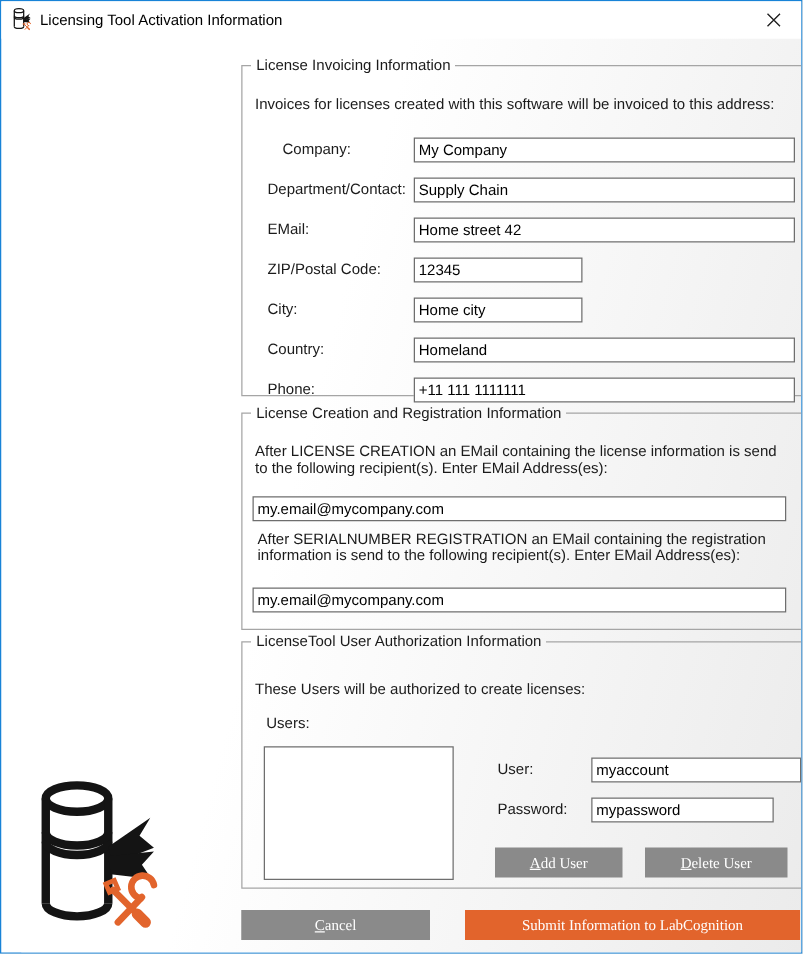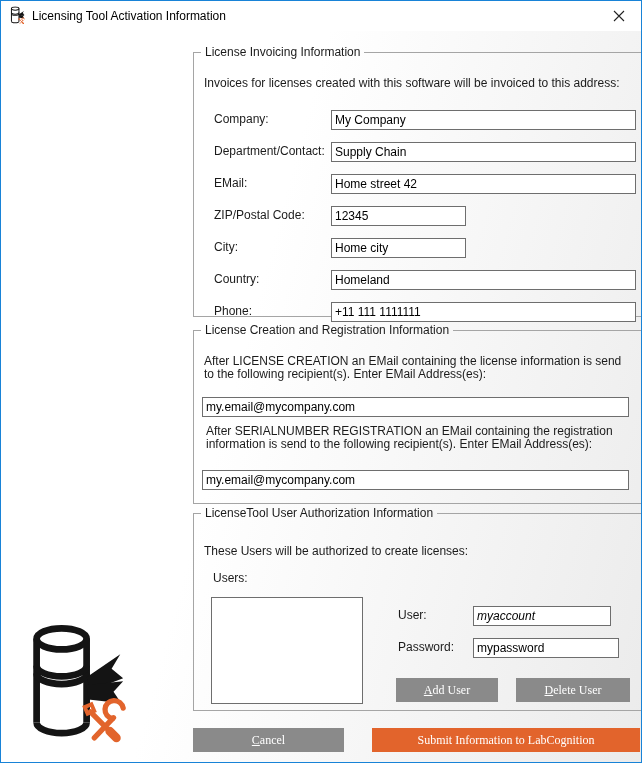--- a/index.html
+++ b/index.html
@@ -90,21 +90,21 @@
         </svg>
     </button>
   </div>
 
   <div class="body">
 
     <fieldset style="left:176px;top:14px;width:447px;height:270px;">
       <legend>License Invoicing Information</legend>
       <div class="static" style="left:10px;top:18px;right:4px;">Invoices for licenses created with this software will be invoiced to this address:</div>
 
-      <span class="static" style="left:20px;top:54px;">Company:</span>
+      <span class="static" style="left:32px;top:54px;">Company:</span>
       <input class="tb" style="left: 137px; top: 51px; width: 305px;" value="My Company">
 
       <span class="static" style="left:20px;top:86px;">Department/Contact:</span>
       <input class="tb" style="left: 137px; top: 83px; width: 305px;" value="Supply Chain">
 
       <span class="static" style="left:20px;top:118px;">EMail:</span>
       <input class="tb" style="left: 137px; top: 115px; width: 305px;" value="Home street 42">
 
       <span class="static" style="left:20px;top:150px;">ZIP/Postal Code:</span>
       <input class="tb" style="left: 137px; top: 147px; width: 135px;" value="12345">
@@ -127,21 +127,21 @@
       <input class="tb" style="left: 8px; top: 133px; width: 427px;" value="my.email@mycompany.com">
     </fieldset>
 
     <fieldset style="left:176px;top:475px;width:447px;height:203px;">
       <legend>LicenseTool User Authorization Information</legend>
       <div class="static" style="left:10px;top:25px;width:420px;">These Users will be authorized to create licenses:</div>
       <span class="static" style="left:19px;top:52px;">Users:</span>
       <div class="listbox" style="left:17px;top:77px;width:152px;height:107px;"></div>
 
       <span class="static" style="left:204px;top:89px;">User:</span>
-      <input class="tb" style="left: 279px; top: 86px; width: 138px; font-style: italic;" value="myaccount">
+      <input class="tb" style="left: 279px; top: 86px; width: 168px;" value="myaccount">
 
       <span class="static" style="left:204px;top:121px;">Password:</span>
       <input class="tb" style="left: 279px; top: 118px; width: 146px;" value="mypassword">
 
       <button class="btn gray" style="left:202px;top:158px;width:102px;height:22px;">
         <span><span class="mn">A</span><span>dd User</span></span>
       </button>
       <button class="btn gray" style="left:322px;top:158px;width:114px;height:22px;">
         <span><span class="mn">D</span><span>elete User</span></span>
       </button>

